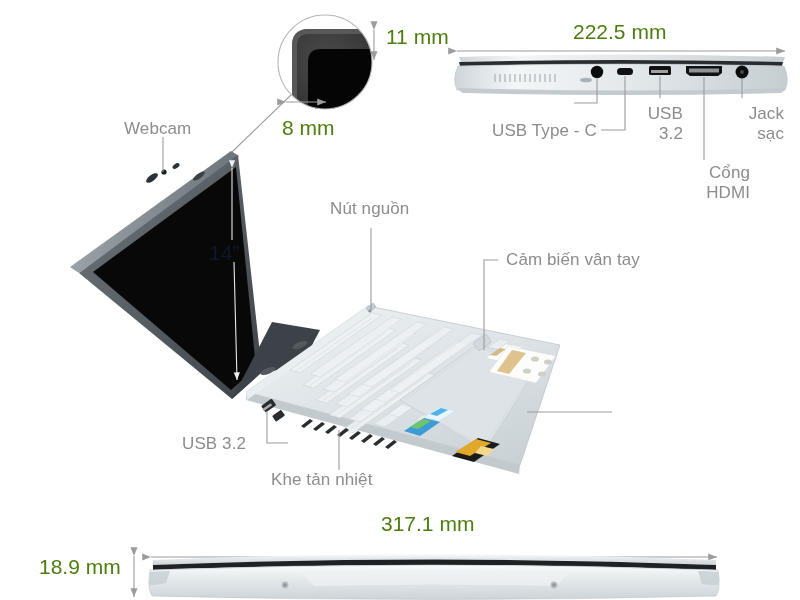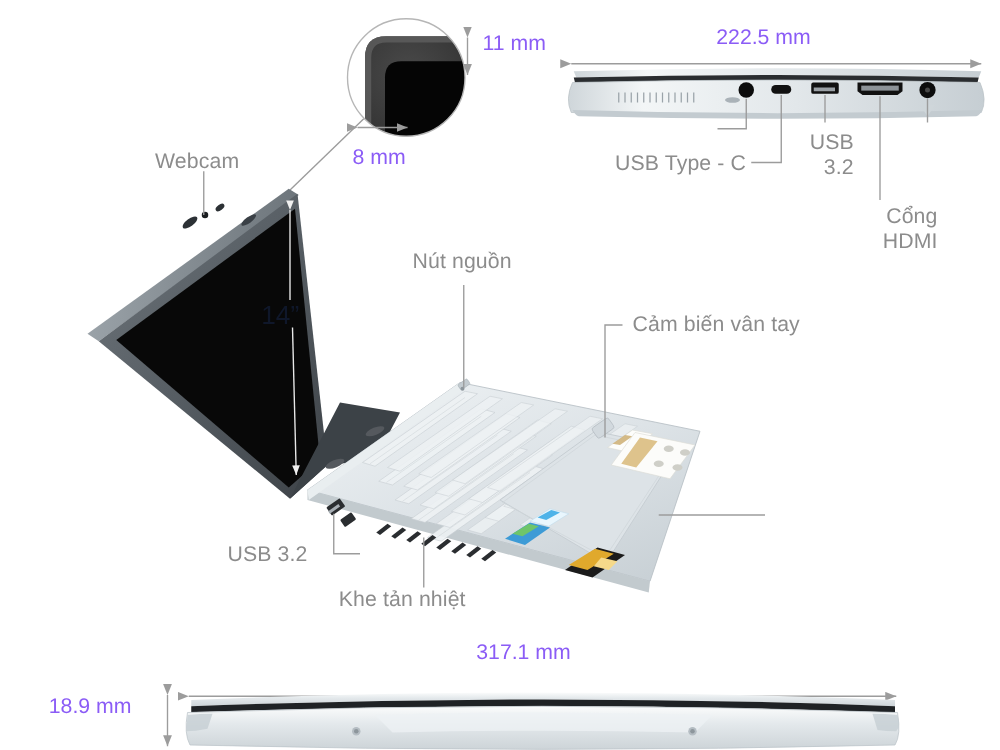--- a/index.html
+++ b/index.html
@@ -2,21 +2,21 @@
 <html><head>
 <meta charset="utf-8">
 <style>
   html,body{margin:0;padding:0;background:#ffffff;}
   body{width:800px;height:600px;overflow:hidden;
        font-family:"Liberation Sans","DejaVu Sans",sans-serif;}
   #stage{position:relative;width:800px;height:600px;background:#fff;}
   .lbl{position:absolute;color:#8c8c8c;font-size:17px;line-height:1.18;
        white-space:pre;letter-spacing:.1px;}
   .lbl.c{text-align:right;}
-  .dim{position:absolute;color:#8b5cf6;font-size:17px;white-space:pre;}
+  .dim{position:absolute;color:#4d7c0f;font-size:21px;white-space:pre;}
   svg{position:absolute;left:0;top:0;width:800px;height:600px;overflow:visible;}
   .ln{stroke:#9c9c9c;stroke-width:1.1;fill:none;}
   .arw{stroke:#9c9c9c;stroke-width:1.1;fill:none;}
   .screenlbl{position:absolute;color:#0f172a;font-size:21px;font-weight:400;}
 </style>
 </head>
 <body>
 
 <div id="stage">
 
@@ -290,20 +290,22 @@
   <div class="dim" style="left:386px;top:25px;">11 mm</div>
   <div class="dim" style="left:282px;top:116px;">8 mm</div>
 
   <div class="dim" style="left:573px;top:20px;">222.5 mm</div>
 
   <div class="lbl" style="left:492px;top:121px;">USB Type - C</div>
   <div class="lbl c" style="left:637px;top:104px;width:46px;">USB
 3.2</div>
   <div class="lbl c" style="left:658px;top:163px;width:92px;">Cổng
 HDMI</div>
+  <div class="lbl c" style="left:700px;top:104px;width:84px;">Jack
+sạc</div>
 
   <div class="lbl" style="left:124px;top:119px;text-align:right;">Webcam</div>
   <div class="lbl" style="left:330px;top:199px;">Nút nguồn</div>
   <div class="lbl" style="left:182px;top:434px;">USB 3.2</div>
   <div class="lbl" style="left:506px;top:250px;">Cảm biến vân tay</div>
   <div class="lbl" style="left:271px;top:470px;">Khe tản nhiệt</div>
 
   <div class="screenlbl" style="left:209px;top:241px;">14”</div>
 
   <div class="dim" style="left:381px;top:512px;">317.1 mm</div>

